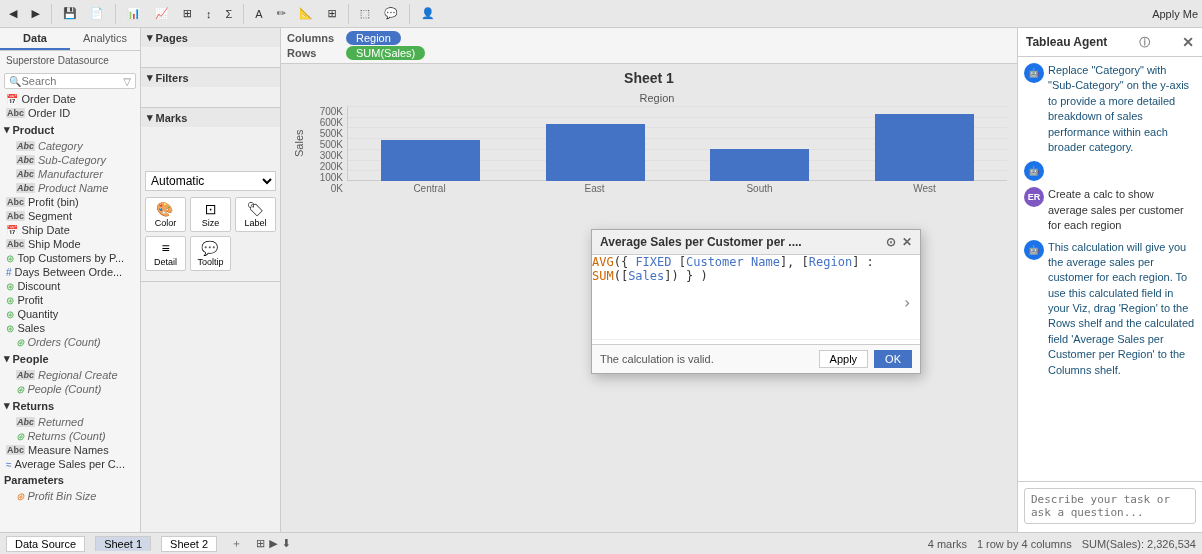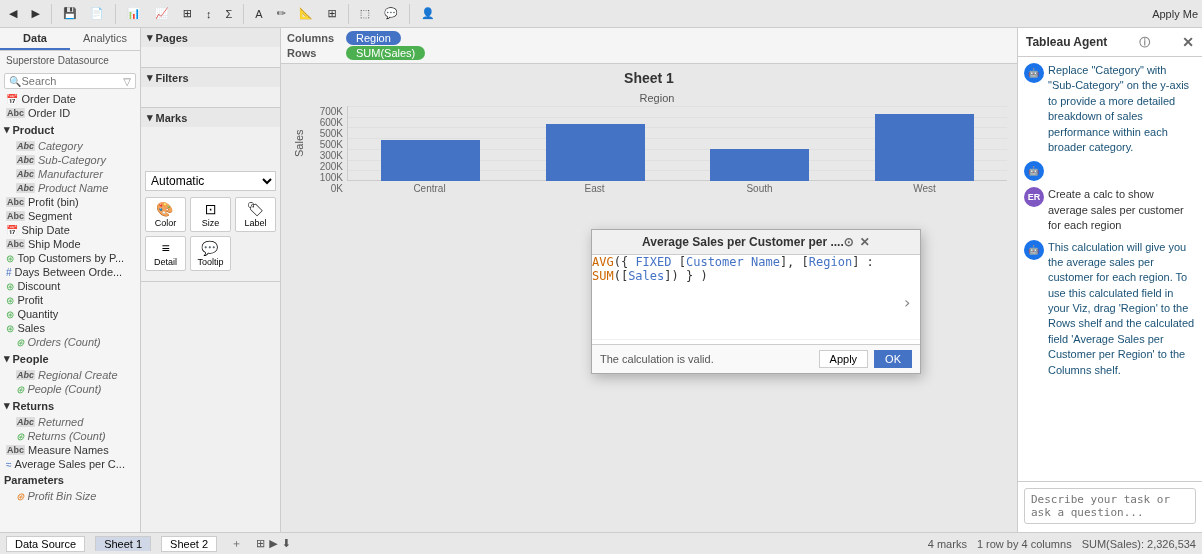--- a/index.html
+++ b/index.html
@@ -82,21 +82,21 @@
     .status-bar { display: flex; align-items: center; gap: 10px; padding: 2px 6px; background: #e8e8e8; border-top: 1px solid #ccc; font-size: 11px; color: #555; height: 22px; }
     .status-bar .tab-btn { padding: 1px 8px; background: #fff; border: 1px solid #ccc; cursor: pointer; font-size: 11px; }
     .status-bar .tab-btn.active { background: #d0d8e8; border-bottom: none; }
     .status-bar .add-sheet { cursor: pointer; color: #666; padding: 1px 4px; }
     .status-bar .status-icons { display: flex; gap: 4px; align-items: center; }
     .status-bar .status-text { margin-left: auto; }
 
     
     .dialog-overlay { position: absolute; top: 0; left: 0; right: 0; bottom: 0; z-index: 100; pointer-events: none; }
     .calc-dialog { position: absolute; top: 165px; left: 310px; width: 330px; background: #fff; border: 1px solid #aaa; box-shadow: 2px 4px 12px rgba(0,0,0,0.25); pointer-events: all; }
-    .calc-dialog-header { display: flex; align-items: center; justify-content: center; padding: 5px 8px; background: #f0f0f0; border-bottom: 1px solid #ccc; font-size: 12px; font-weight: bold; color: #333; }
+    .calc-dialog-header { display: flex; align-items: center; justify-content: space-between; padding: 5px 8px; background: #f0f0f0; border-bottom: 1px solid #ccc; font-size: 12px; font-weight: bold; color: #333; }
     .calc-dialog-header .dialog-icons { display: flex; gap: 6px; }
     .calc-dialog-header .dialog-icon { cursor: pointer; color: #666; font-size: 12px; }
     .calc-content { padding: 0; min-height: 80px; font-size: 12px; font-family: monospace; }
     .calc-formula { color: #333; }
     .calc-divider { border: none; border-top: 1px solid #eee; margin: 4px 0; }
     .calc-footer { display: flex; align-items: center; justify-content: space-between; padding: 5px 8px; background: #f9f9f9; border-top: 1px solid #ccc; }
     .calc-valid { color: #555; font-size: 11px; }
     .calc-buttons { display: flex; gap: 6px; }
     .btn-apply { background: #fff; border: 1px solid #ccc; padding: 2px 10px; font-size: 11px; cursor: pointer; }
     .btn-ok { background: #4472c4; color: #fff; border: 1px solid #4472c4; padding: 2px 10px; font-size: 11px; cursor: pointer; text-align: center; }

